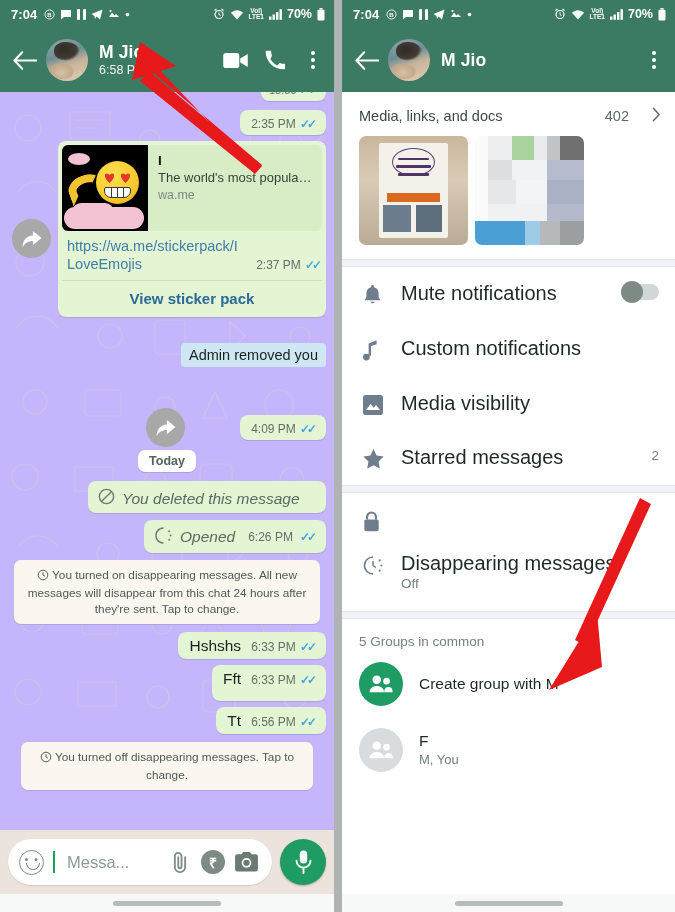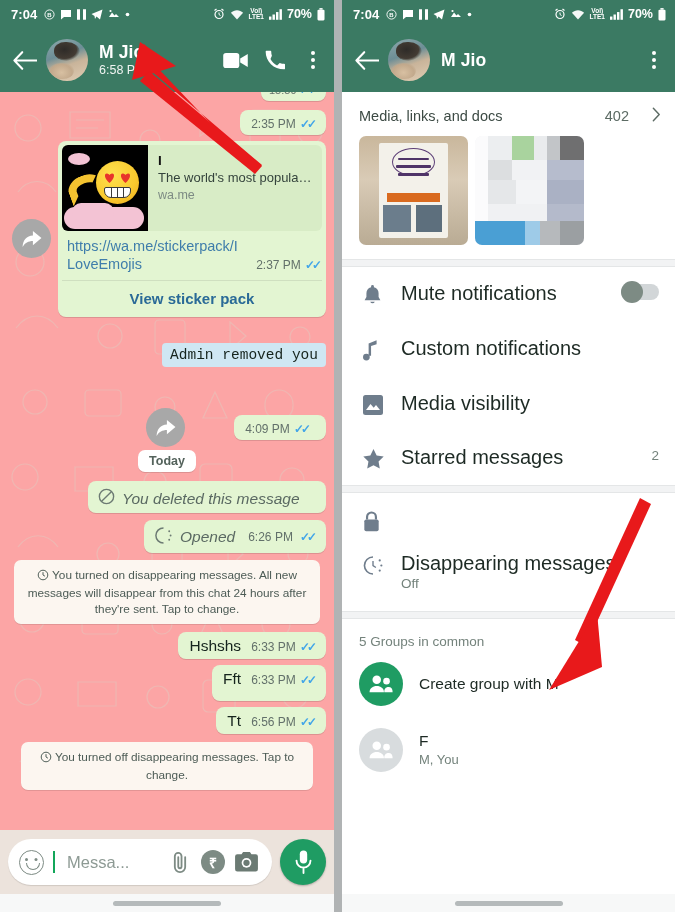--- a/index.html
+++ b/index.html
@@ -54,21 +54,21 @@
   .ab-name { font-size: 17.5px; font-weight: 700; line-height: 20px; letter-spacing: .1px; }
   .ab-sub { font-size: 12.5px; line-height: 15px; margin-top: 1px; color: #f0f4f2; }
   .ab-actions { display: flex; align-items: center; gap: 14px; }
   .ab-btn { width: 26px; height: 28px; display: flex; align-items: center; justify-content: center; cursor: pointer; }
   .kebab { display:flex; flex-direction:column; gap:3.4px; align-items:center; justify-content:center; width:22px; height:28px; cursor:pointer;}
   .kebab i { width: 4px; height: 4px; border-radius: 50%; background: #fff; display:block;}
 
   
   .chat {
     position: relative; height: calc(912px - 28px - 64px - 64px - 18px);
-    background-color: #fca5a5;
+    background-color: #c4b5fd;
     overflow: hidden; padding: 0 8px;
   }
   .chat-pattern{
     position:absolute; inset:0; opacity:.5; pointer-events:none;
   }
   .row { display: flex; margin-top: 7px; position: relative; }
   .row.out { justify-content: flex-end; }
   .row.center { justify-content: center; }
   .bubble {
     max-width: 86%; background: #e3f5d2; border-radius: 8px;
@@ -413,31 +413,31 @@
             <div style="white-space:nowrap;padding-bottom:1px;">
               <span class="meta" style="font-size:12px;">2:37 PM</span>
               <span class="ticks">✓✓</span>
             </div>
           </div>
           <div class="divider-line"></div>
           <div class="view-pack">View sticker pack</div>
         </div>
       </div>
 
-      <div class="row out" style="margin-top:26px;align-items:center;font-family:Liberation Mono, monospace;">
+      <div class="row out" style="margin-top:26px;align-items:center;">
         <div class="highlight-blue">Admin removed you</div>
       </div>
       <div class="fwd" style="position:absolute;left:146px;top:316px;">
         <svg width="22" height="18" viewBox="0 0 24 20">
             <path d="M13 1v5C6 6.4 2 10.8 1.5 19c2.6-5 6.6-6.8 11.5-6.9V17l9.5-8z" fill="#fff"></path>
           </svg>
       </div>
 
       <div class="row out" style="margin-top:48px;">
-        <div class="bubble" style="padding:5px 15px 4px 11px;">
+        <div class="bubble" style="padding:5px 9px 4px 11px;">
           <span class="meta" style="margin-left:0;font-size:12px;">4:09 PM</span>
           <span class="ticks">✓✓</span>
         </div>
       </div>
 
       <div class="row center" style="margin-top:10px;">
         <div class="day-chip">Today</div>
       </div>
 
       <div class="row out" style="margin-top:9px;">

